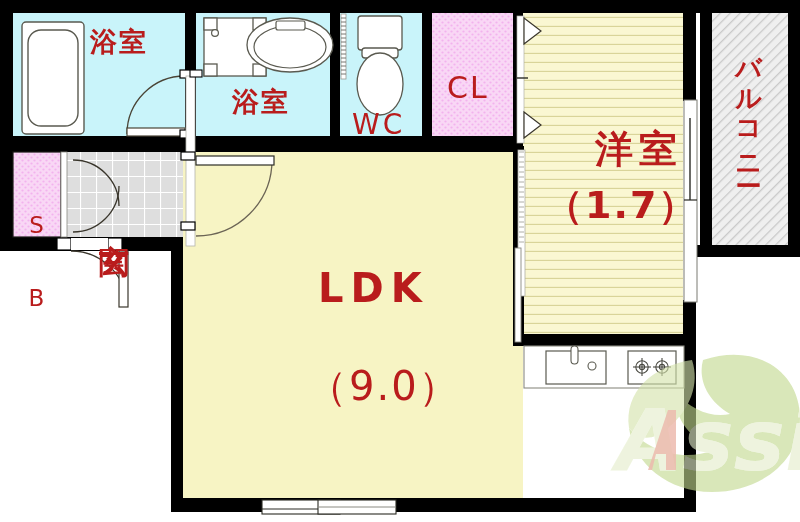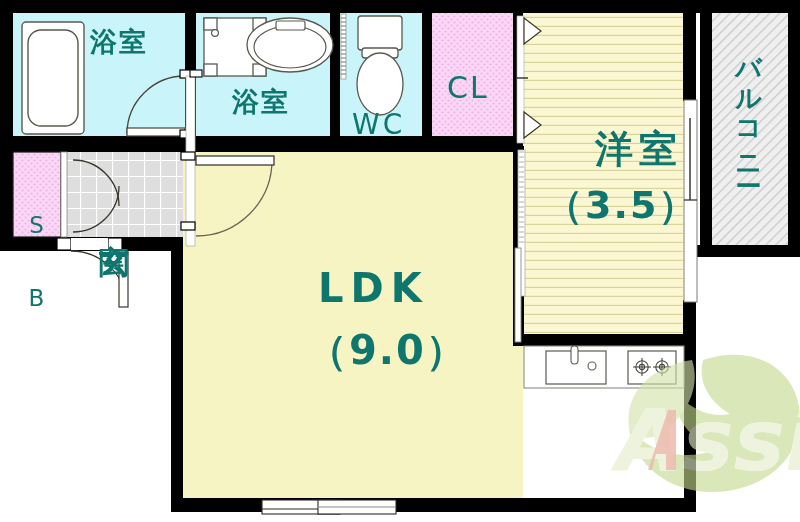--- a/index.html
+++ b/index.html
@@ -20,41 +20,42 @@
   svg.layer {
     position: absolute;
     left: 0;
     top: 0;
     width: 800px;
     height: 522px;
   }
   .lbl {
     position: absolute;
     font-family: "DejaVu Sans", "Liberation Sans", sans-serif;
-    color: #0f766e;
+    color: #b91c1c;
     font-weight: 700;
     white-space: pre;
     line-height: 1;
     letter-spacing: 0.02em;
     pointer-events: none;
   }
   .lbl-yoshitsu {
     font-size: 38px;
     letter-spacing: 6px;
     margin-left: 39px;
   }
   .lbl-ldk {
     font-size: 40px;
     letter-spacing: 7px;
     font-weight: 700;
   }
   .lbl-ldk-area {
     font-size: 40px;
     letter-spacing: 2px;
-    font-weight: 700;
+    font-weight: 400;
+    margin-top: 36px;
   }
   .lbl-yoshitsu-area {
     font-size: 38px;
     letter-spacing: 2px;
   }
   .lbl-yokushitsu {
     font-size: 27px;
     letter-spacing: 2px;
   }
   .lbl-genkan {
@@ -378,17 +379,17 @@
   </div>
 
   <div class="lbl lbl-genkan vstack" style="left:99px; top:160px;">
     <span style="writing-mode:vertical-rl; letter-spacing:4px;">玄関</span>
   </div>
 
   <div class="lbl lbl-ldk" style="left:318px; top:268px;">LDK</div>
   <div class="lbl lbl-ldk-area" style="left:307px; top:330px;">（9.0）</div>
 
   <div class="lbl lbl-yoshitsu" style="left:556px; top:130px;">洋室</div>
-  <div class="lbl lbl-yoshitsu-area" style="left:545px; top:186px;">（3.5）</div>
+  <div class="lbl lbl-yoshitsu-area" style="left:545px; top:186px;">（1.7）</div>
 
   <div class="lbl lbl-balcony" style="left:736px; top:38px;">バルコニー</div>
 
 </div>
 
 </body></html>

